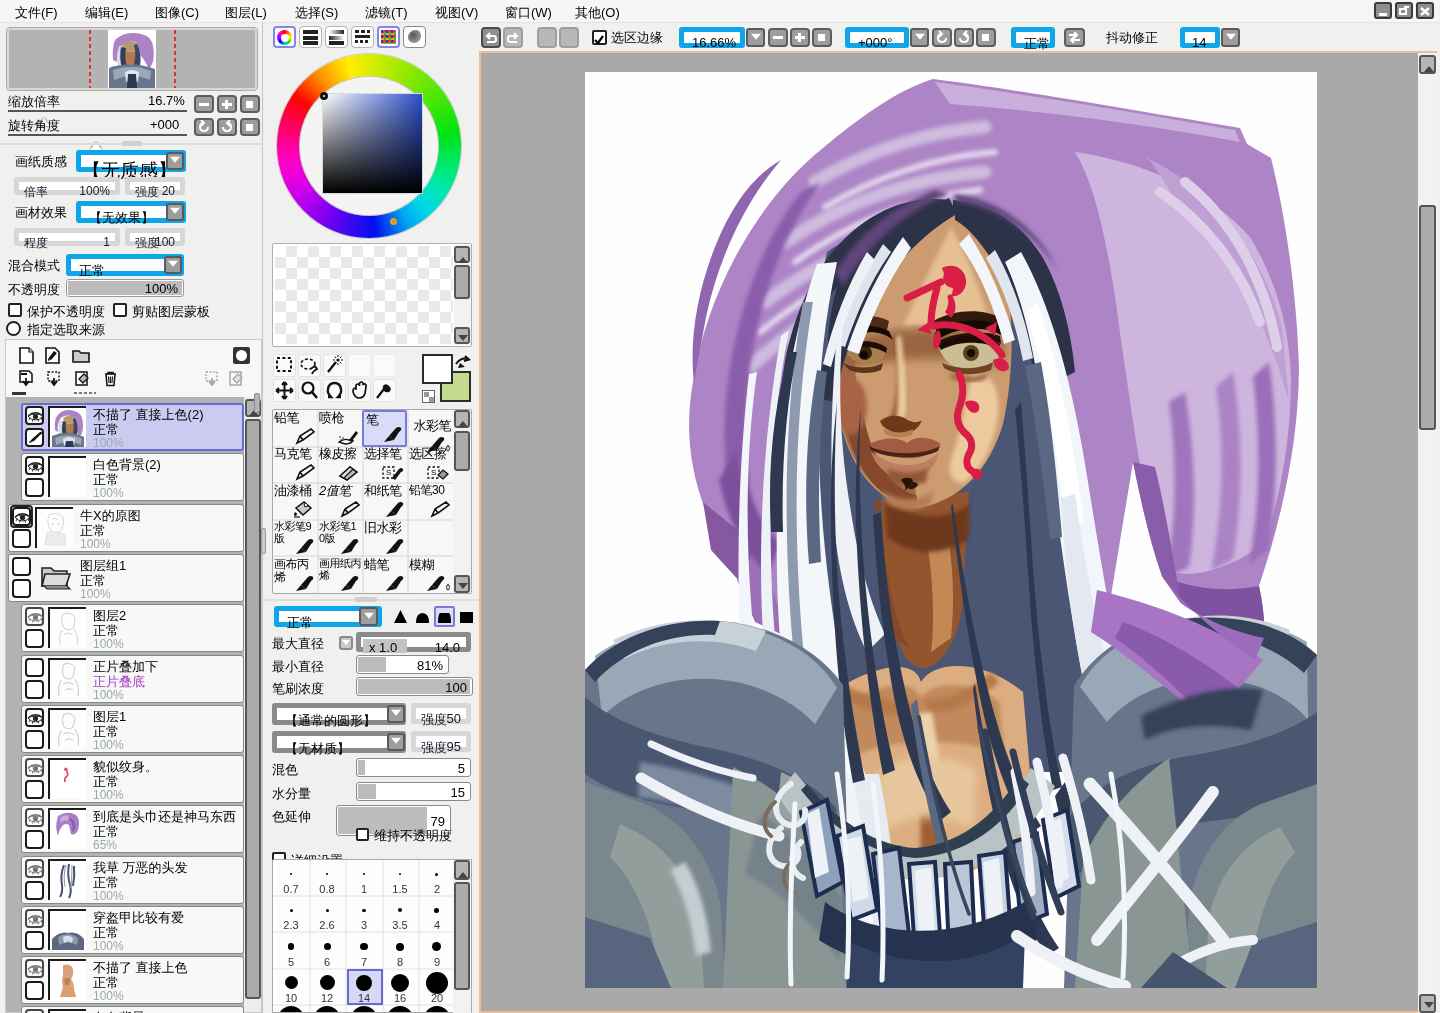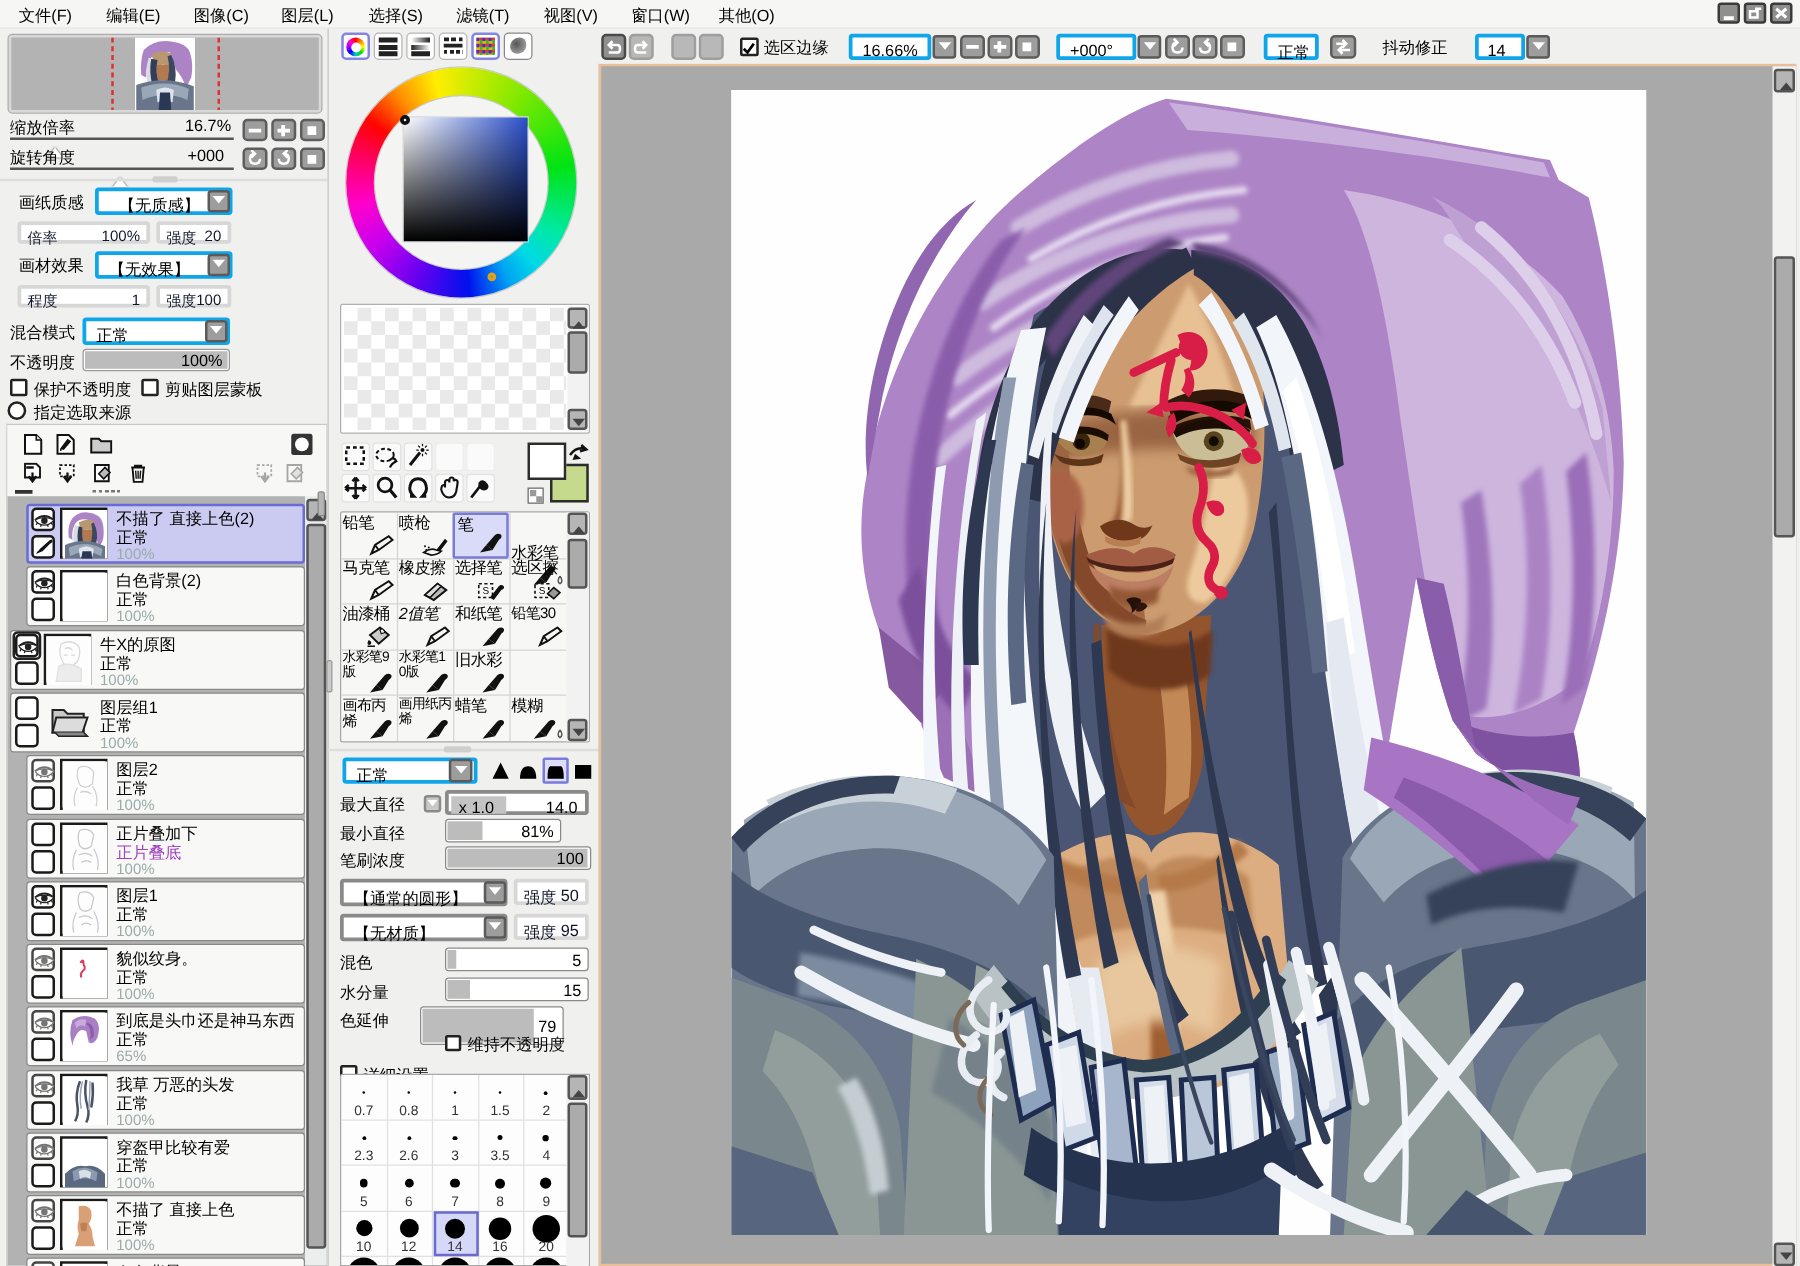--- a/index.html
+++ b/index.html
@@ -1,19 +1,19 @@
 <!DOCTYPE html>
 <html><head><meta charset="utf-8">
 <style>
 *{margin:0;padding:0;box-sizing:border-box}
 html,body{width:1440px;height:1013px;overflow:hidden;font-family:"Liberation Sans",sans-serif;background:#f0f0ef;position:relative}
 .abs{position:absolute}
 .btn{position:absolute;background:#9d9d9d;border:2px solid #5d5d5d;border-radius:4px}
 .gbtn{position:absolute;background:#ababab;border:2px solid #8a8a8a;border-radius:4px;opacity:.8}
-.dd{position:absolute;background:#fff;border:3px solid #0ea5e9;border-radius:3px}
+.dd{position:absolute;background:#fff;border:5px solid #0ea5e9;border-radius:3px}
 .ddbtn{position:absolute;background:#9d9d9d;border:2px solid #5a5a5a;border-radius:3px}
 .ddbtn:after{content:"";position:absolute;left:50%;top:50%;transform:translate(-50%,-38%);border:5px solid transparent;border-top:6px solid #fff}
 .lbl{position:absolute;color:#000;font-size:13px;white-space:nowrap}
 .dis{color:#0f172a}
 .sl{position:absolute;background:#fff;border:1px solid #9a9a9a;border-radius:3px;overflow:hidden}
 .sl .f{position:absolute;left:1px;top:1px;bottom:1px;background:#bcbcbc}
 .sl .v{position:absolute;right:5px;top:50%;transform:translateY(-50%);font-size:13px}
 .cb{position:absolute;width:14px;height:14px;background:#fff;border:2px solid #222;border-radius:2px}
 .eye{position:absolute;width:19px;height:19px;background:#fff;border:2px solid #1a1a1a;border-radius:4px}
 .thumbb{position:absolute;width:38px;height:41px;background:#fff;border:2px solid #1a1a1a}
@@ -99,21 +99,21 @@
     </svg></div>
 <div class="btn" style="left:240px;top:118px;width:20px;height:18px">
     <div class="abs" style="left:4px;top:4px;width:7px;height:7px;background:#fff"></div>
   </div>
 
 <div class="abs" style="left:0px;top:143px;width:262px;height:2px;background:#dcdcdc"></div>
 <div class="abs" style="left:122px;top:141px;width:20px;height:5px;background:#cfcfcf;border-radius:2px"></div>
 
 <div class="lbl" style="left:15px;top:153px">画纸质感</div>
 <div class="dd" style="left:76px;top:150px;width:110px;height:22px">
-    <span style="position:absolute;left:16px;top:3px;font-size:13px">【无质感】</span>
+    <span style="position:absolute;left:1px;top:3px;font-size:19px">【无质感】</span>
   </div>
 <div class="ddbtn" style="left:166px;top:152px;width:18px;height:18px"></div>
 <div class="dd" style="left:14px;top:177px;width:106px;height:18px;border-color:#d7d7d7">
     <span class="dis" style="position:absolute;left:5px;top:2px;font-size:12px">倍率</span>
     <span class="dis" style="position:absolute;right:5px;top:2px;font-size:12px">100%</span>
   </div>
 <div class="dd" style="left:125px;top:177px;width:60px;height:18px;border-color:#d7d7d7">
     <span class="dis" style="position:absolute;left:5px;top:2px;font-size:12px">强度</span>
     <span class="dis" style="position:absolute;right:5px;top:2px;font-size:12px">20</span>
   </div>
@@ -566,21 +566,21 @@
         <circle cx="3" cy="9" r="0.8" fill="#111"></circle>
       </svg>
     </div>
     <div class="abs" style="left:362px;top:410px;width:45px;height:37px;background:#d9dbf8;border:2px solid #7a7ad8;border-radius:2px;">
       <div class="abs" style="left:2px;top:1px;font-size:13px;letter-spacing:-0.5px;line-height:1.05;width:42px;word-break:break-all">笔</div>
       <svg class="abs" style="right:1px;bottom:1px" width="22" height="18">
         <path d="M2 16 L7 10 L12 14 Z" fill="#111"></path>
         <path d="M7 10 L14 2 Q17 0 19 2 Q20 4 17 6 L12 14 Z" fill="#111"></path>
       </svg>
     </div>
-    <div class="abs" style="left:407px;top:434px;width:45px;height:37px;">
+    <div class="abs" style="left:407px;top:418px;width:45px;height:37px;text-align:right;">
       <div class="abs" style="left:2px;top:1px;font-size:13px;letter-spacing:-0.5px;line-height:1.05;width:42px;word-break:break-all">水彩笔</div>
       <svg class="abs" style="right:0px;bottom:1px" width="26" height="18">
         <path d="M1 16 L6 10 L11 14 Z" fill="#111"></path>
         <path d="M6 10 L13 2 Q16 0 18 2 Q19 4 16 6 L11 14 Z" fill="#111"></path>
         <path d="M22 9 Q25 13 22 15 Q19 13 22 9" fill="none" stroke="#555" stroke-width="1.2"></path>
       </svg>
     </div>
     <div class="abs" style="left:272px;top:446px;width:45px;height:37px;">
       <div class="abs" style="left:2px;top:1px;font-size:13px;letter-spacing:-0.5px;line-height:1.05;width:42px;word-break:break-all">马克笔</div>
       <svg class="abs" style="right:1px;bottom:1px" width="22" height="18">

